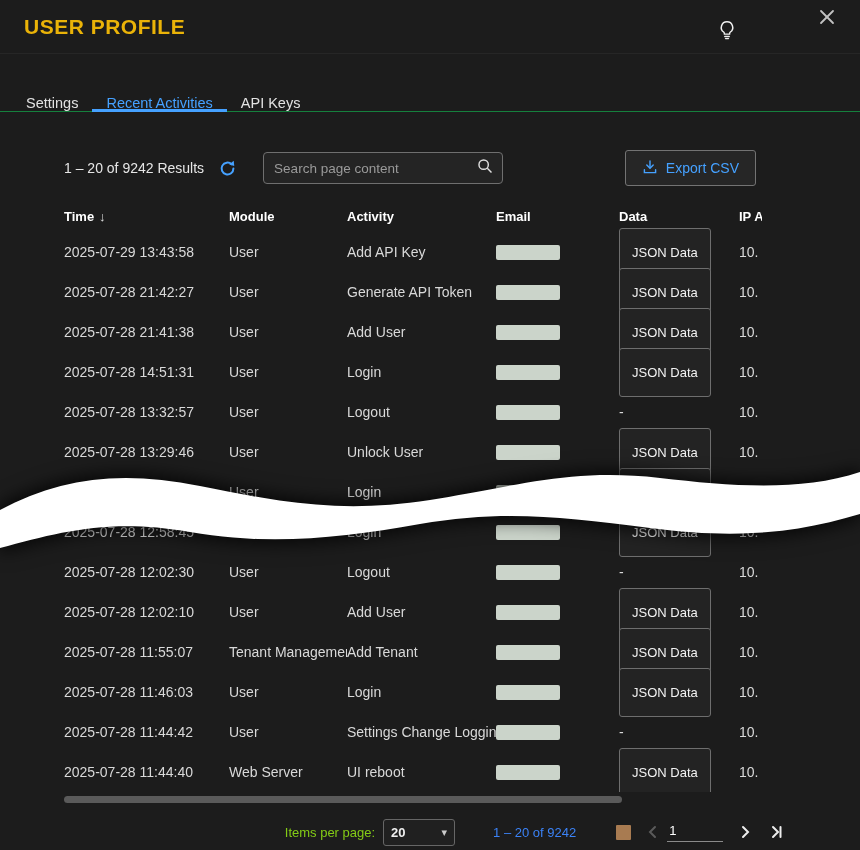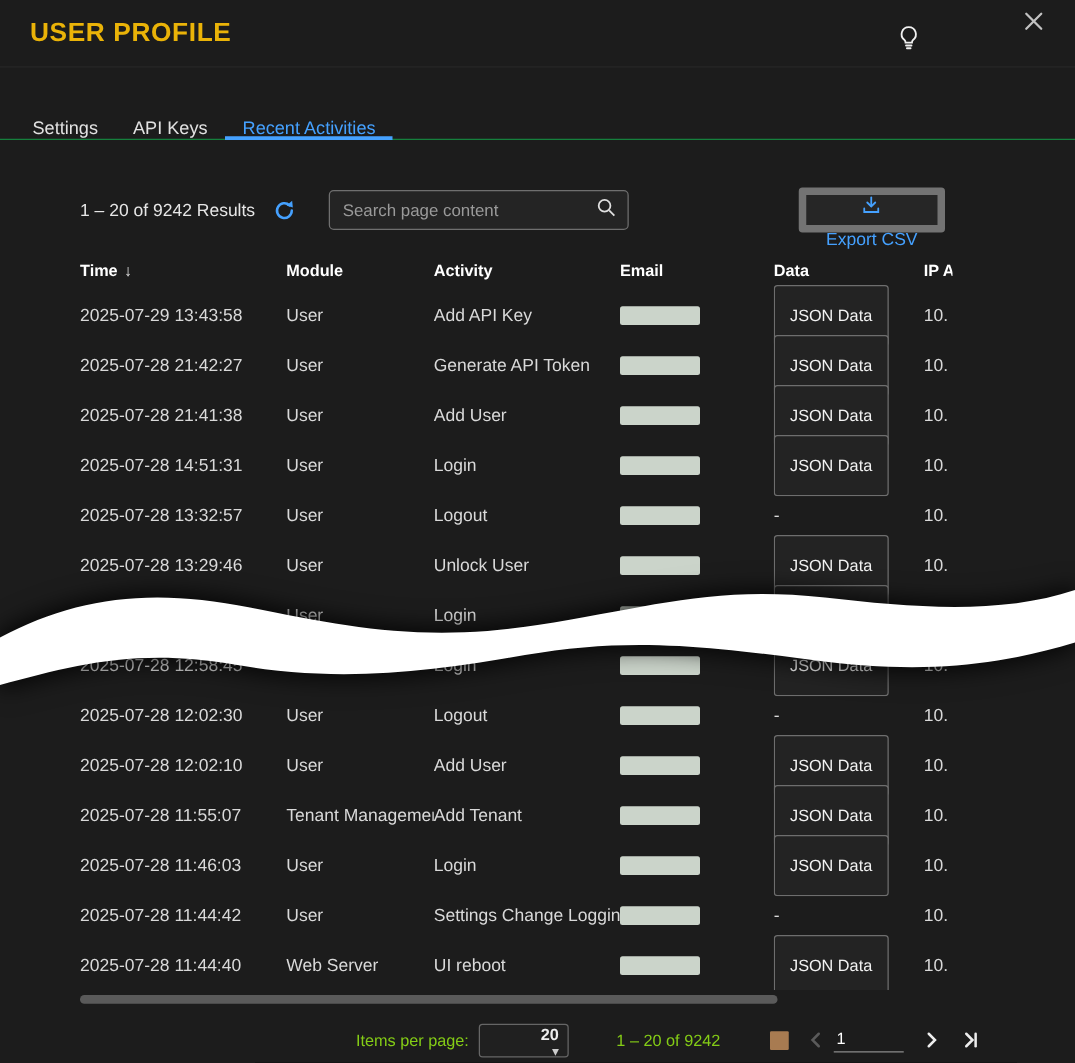--- a/index.html
+++ b/index.html
@@ -21,22 +21,22 @@
   
   .toolbar{margin-top:38px;padding:0 64px 0 64px;height:36px;display:flex;align-items:center;}
   .results{font-size:14px;color:#e6e6e6;}
   .refresh{margin-left:14px;display:flex;align-items:center;cursor:pointer;}
   .searchbox{margin-left:26px;width:222px;height:30px;border:1px solid #6f6f6f;border-radius:4px;
              background:#242424;display:flex;align-items:center;padding:0 8px;}
   .searchbox input{flex:1;background:transparent;border:none;outline:none;color:#ddd;font-size:13.5px;
                    font-family:"Liberation Sans",sans-serif;}
   .searchbox input::placeholder{color:#9a9a9a;}
   .export-btn{margin-left:auto;margin-right:40px;height:36px;padding:0 16px;display:flex;align-items:center;gap:8px;
-              background:#262626;border:6px solid #737373;border-radius:3px;color:#45a1ff;font-size:14px;cursor:pointer;
-              font-family:"Liberation Sans",sans-serif;flex-direction:column;}
+              background:#262626;border:1px solid #737373;border-radius:3px;color:#45a1ff;font-size:14px;cursor:pointer;
+              font-family:"Liberation Sans",sans-serif;}
 
   
   .tablewrap{margin:14px 0 0 64px;width:698px;overflow:hidden;}
   .thead,.trow{display:flex;align-items:center;}
   .thead{height:32px;}
   .hcell{font-size:13px;font-weight:bold;color:#fff;white-space:nowrap;overflow:hidden;flex-shrink:0;}
   .trow{height:40px;}
   .cell{font-size:14px;color:#d9d9d9;white-space:nowrap;overflow:hidden;flex-shrink:0;}
   .c-time{width:165px;} .c-module{width:118px;} .c-activity{width:149px;}
   .c-email{width:123px;} .c-data{width:120px;} .c-ip{width:80px;}
@@ -49,24 +49,24 @@
   .hscroll{margin:4px 0 0 64px;width:558px;height:7px;border-radius:4px;background:#5a5a5a;cursor:pointer;}
 
   
   .tear{position:absolute;left:0;top:448px;width:860px;height:120px;pointer-events:none;z-index:5;
         filter:drop-shadow(0 -5px 8px rgba(0,0,0,.55)) drop-shadow(0 6px 8px rgba(0,0,0,.55));}
 
   
   .footer{margin-top:14px;display:flex;align-items:center;justify-content:center;transform:translateX(105px);height:30px;}
   .fp-label{font-size:13px;color:#84cc16;}
   .ipp-select{margin-left:8px;width:56px;height:25px;border:1px solid #666;border-radius:3px;background:#202020;
-              display:flex;align-items:flex-end;justify-content:space-between;padding:0 7px;cursor:pointer;flex-direction:column;}
+              display:flex;align-items:center;justify-content:space-between;padding:0 7px;cursor:pointer;}
   .ipp-select .val{font-size:13px;font-weight:bold;color:#eee;}
   .caret{font-size:11px;color:#ccc;}
-  .range{margin-left:38px;font-size:13px;color:#84cc16;}
+  .range{margin-left:38px;font-size:13px;color:#3b82f6;}
   .swatch{margin-left:40px;width:15px;height:15px;background:#a87b51;border-radius:1px;}
   .pgbtn{margin-left:14px;display:flex;align-items:center;cursor:pointer;background:none;border:none;padding:0;}
   .pgbtn.disabled{cursor:default;}
   .page-input{margin-left:6px;width:52px;background:transparent;border:none;border-bottom:1px solid #8a8a8a;
               color:#fff;font-size:13px;padding:0 2px 3px 2px;outline:none;font-family:"Liberation Sans",sans-serif;}
 </style>
 </head>
 <body>
 
 <div class="app">
@@ -85,25 +85,25 @@
         <line x1="3" y1="3" x2="15" y2="15"></line>
           <line x1="15" y1="3" x2="3" y2="15"></line>
       </svg>
     </span>
   </div>
 
   <div class="tabs">
     <div class="tab">
         <span>Settings</span>
       </div>
+    <div class="tab active">
+        <span>Recent Activities</span>
+      </div>
     <div class="tab">
         <span>API Keys</span>
-      </div>
-    <div class="tab active">
-        <span>Recent Activities</span>
       </div>
   </div>
 
   <div class="toolbar">
     <span class="results">1 – 20 of 9242 Results</span>
     <span class="refresh">
       <svg width="19" height="19" viewBox="0 0 18 18" fill="none">
         <path d="M14.6 9a5.6 5.6 0 1 1-1.7-4" stroke="#45a1ff" stroke-width="1.9" fill="none" stroke-linecap="round"></path>
         <polygon points="14.9,1.6 15.4,6.6 10.6,5.1" fill="#45a1ff"></polygon>
       </svg>

